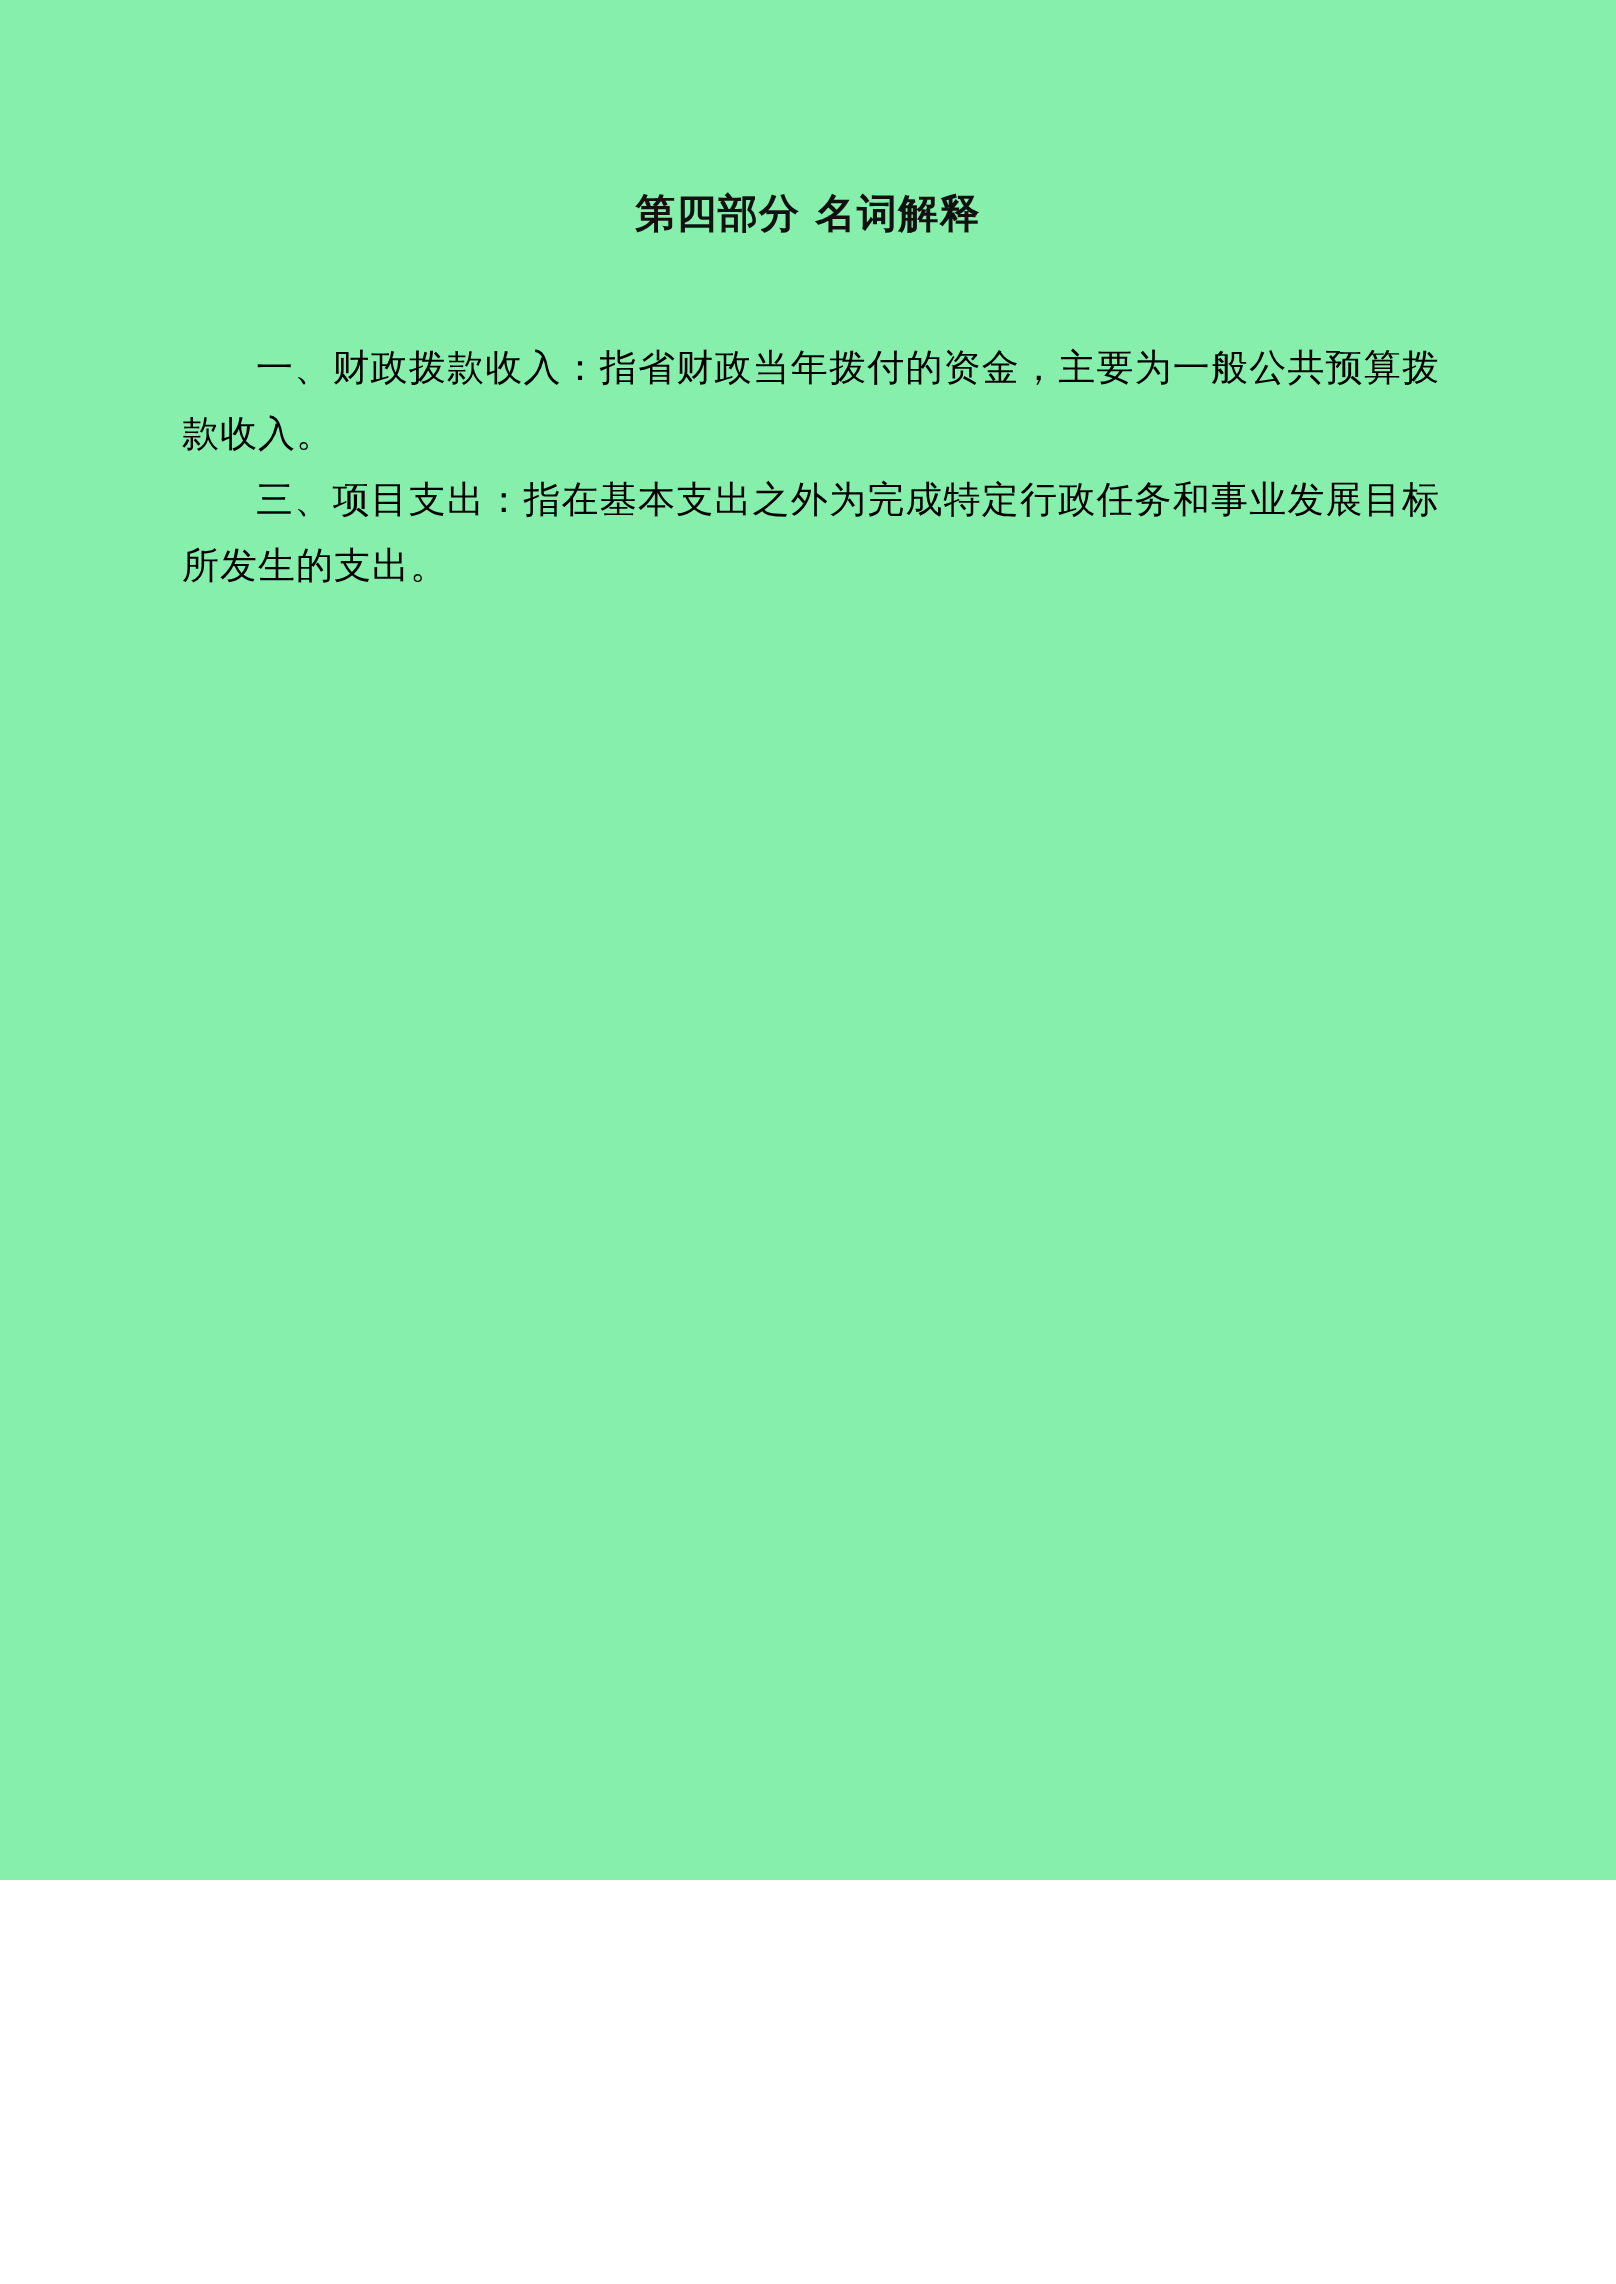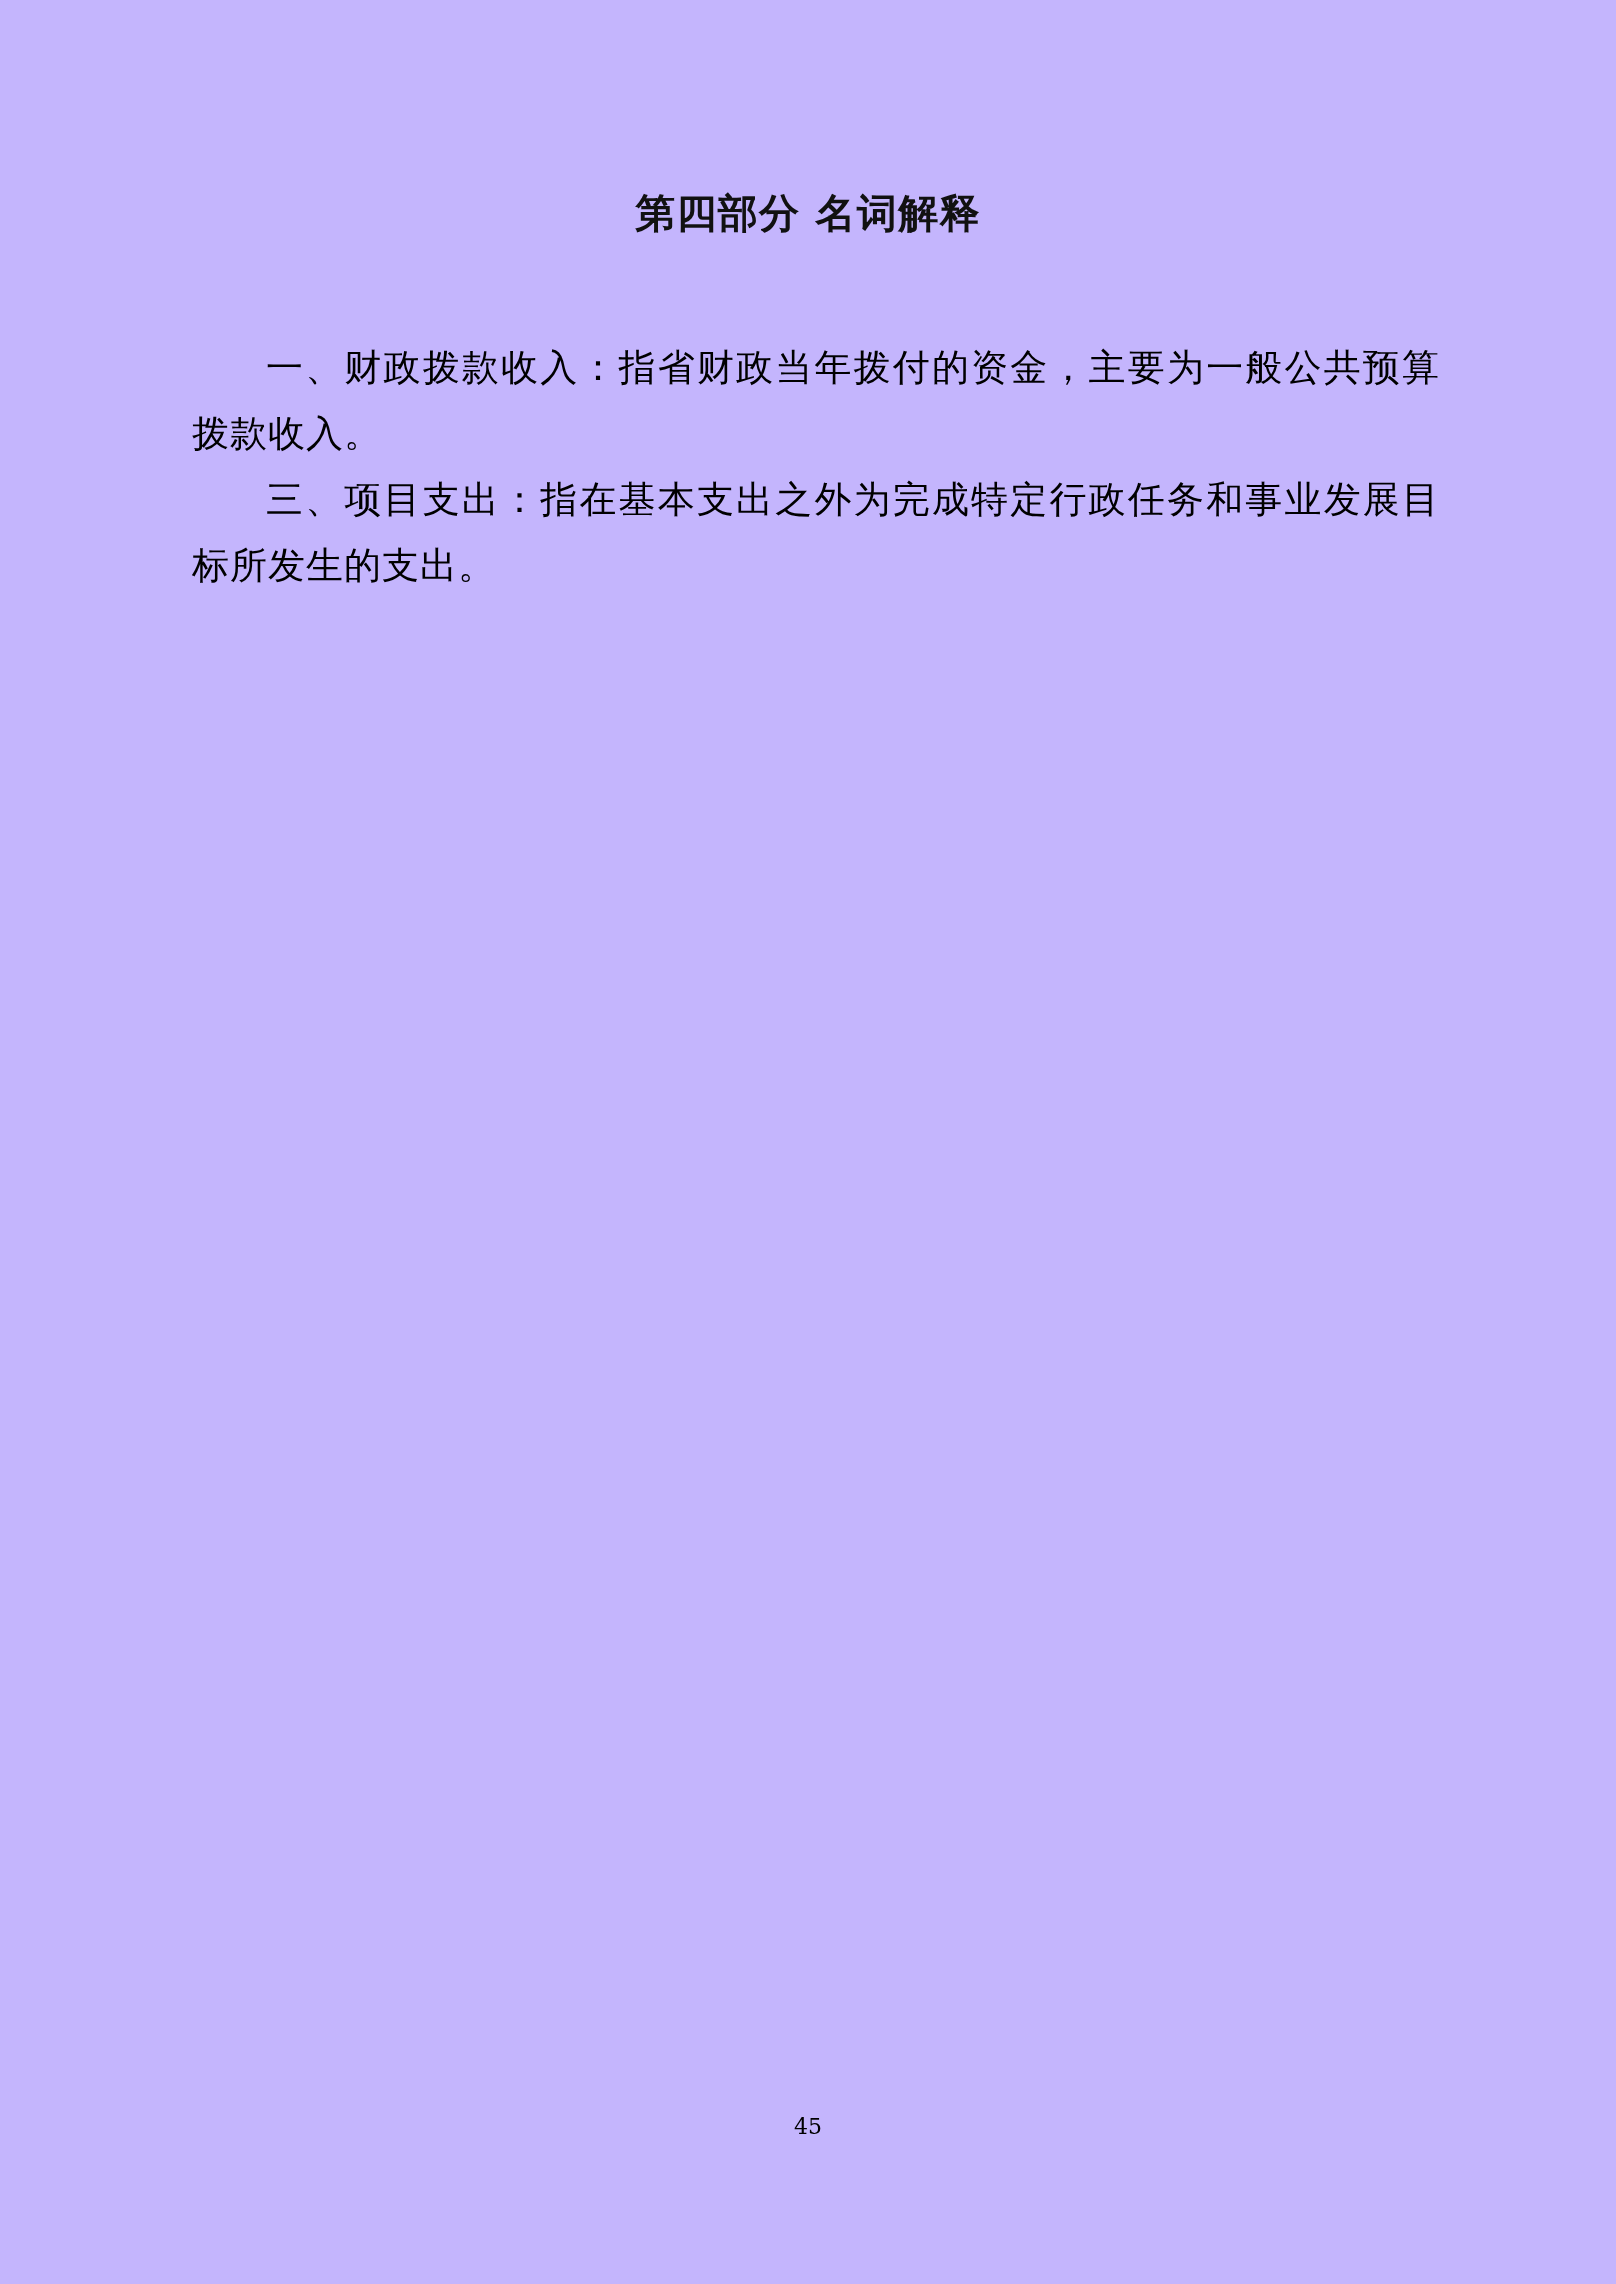--- a/index.html
+++ b/index.html
@@ -6,24 +6,24 @@
     margin: 0;
     padding: 0;
     background: #ffffff;
   }
   body {
     font-family: "DejaVu Serif", "Liberation Serif", serif;
     color: #000000;
   }
   .page {
     width: 1616px;
-    height: 2284px;
+    height: 1880px;
     box-sizing: border-box;
     position: relative;
-    background: #c4b5fd;
+    background: #86efac;
     padding: 18px;
     overflow: hidden;
   }
   .content {
     position: absolute;
     left: 176px;
     top: 0;
     width: 1264px;
   }
   .doc-title {
@@ -35,21 +35,21 @@
     font-weight: 700;
     letter-spacing: 1.3px;
     line-height: 1.2;
     margin-top: 189px;
     color: #111;
   }
   .body-block {
     margin-top: 98px;
   }
   p.para {
-    margin: 0 0 0 16px;
+    margin: 0 0 0 6px;
     font-size: 37px;
     line-height: 66px;
     text-align: justify;
     text-justify: inter-ideograph;
     text-indent: 74px;
     font-family: "DejaVu Serif", "Liberation Serif", serif;
     letter-spacing: 1px;
     color: #000;
   }
   .page-number {

